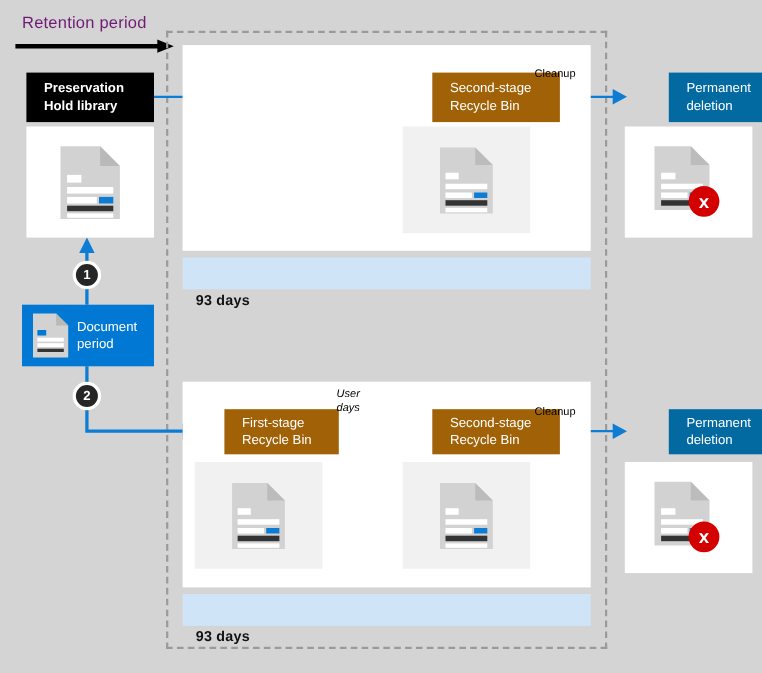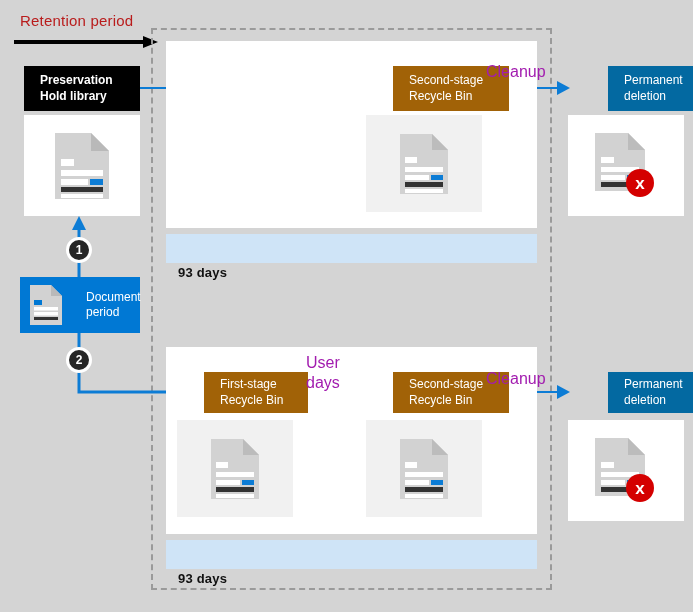--- a/index.html
+++ b/index.html
@@ -9,21 +9,21 @@
     font-family:"Liberation Sans","DejaVu Sans",sans-serif;
     overflow:hidden;
     position:relative;
   }
   #stage{position:absolute;left:0;top:0;width:693px;height:612px;}
   .abs{position:absolute;box-sizing:border-box;}
 
   
   .retention-label{
     left:20px;top:12px;
-    font-size:15px;color:#b91c1c;white-space:nowrap;letter-spacing:.2px;
+    font-size:15px;color:#701a75;white-space:nowrap;letter-spacing:.2px;
   }
   .retention-arrow{left:14px;top:36px;width:144px;height:12px;}
 
   
   .dashed-box{
     left:151px;top:28px;width:401px;height:562px;
     border:2px dashed #9a9a9a;
     background:transparent;
   }
 
@@ -68,31 +68,31 @@
   .tile-ph{left:24px;top:115px;width:116px;height:101px;}
   .tile-ss-top{left:366px;top:115px;width:116px;height:97px;}
   .tile-perm-top{left:568px;top:115px;width:116px;height:101px;}
   .tile-fs-bot{left:177px;top:420px;width:116px;height:97px;}
   .tile-ss-bot{left:366px;top:420px;width:116px;height:97px;}
   .tile-perm-bot{left:568px;top:420px;width:116px;height:101px;}
 
   
   .doc-lib{
     left:20px;top:277px;width:120px;height:56px;
-    background:#0078d4;display:flex;align-items:center;gap:24px;padding-left:10px;
+    background:#0078d4;display:flex;align-items:center;gap:8px;padding-left:10px;
   }
   .doc-lib .lbl{color:#fff;font-size:12px;line-height:1.25;}
 
   
   .edge-label{
-    font-size:16px;color:#a21caf;white-space:nowrap;line-height:1.25;text-align:center;
+    font-size:10px;color:#000000;white-space:nowrap;line-height:1.25;text-align:center;
   }
   .lbl-cleanup-top{left:486px;top:62px;}
   .lbl-cleanup-bot{left:486px;top:369px;}
-  .lbl-userpurge{left:306px;top:353px;}
+  .lbl-userpurge{left:306px;top:353px;font-style:italic;}
 
   
   .step{
     width:26px;height:26px;border-radius:50%;
     background:#262626;border:3px solid #ffffff;
     color:#fff;font-size:12px;font-weight:bold;
     display:flex;align-items:center;justify-content:center;
   }
   .step1{left:66px;top:237px;}
   .step2{left:66px;top:347px;}

